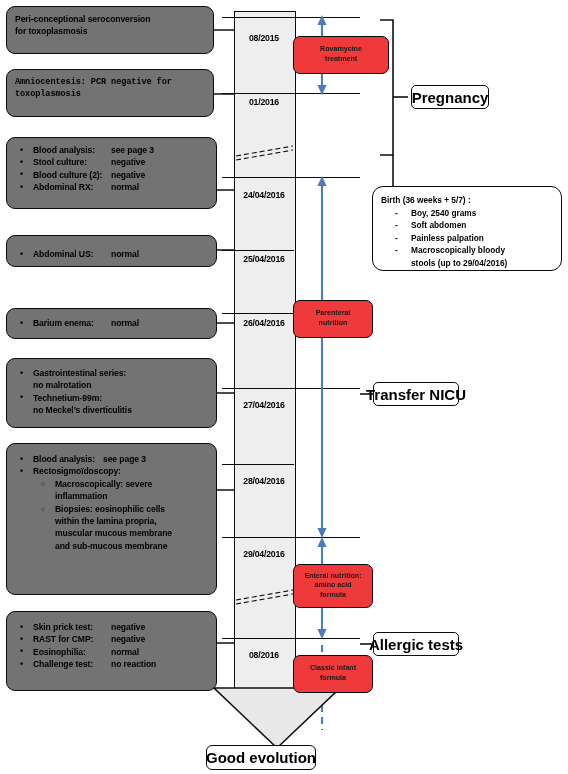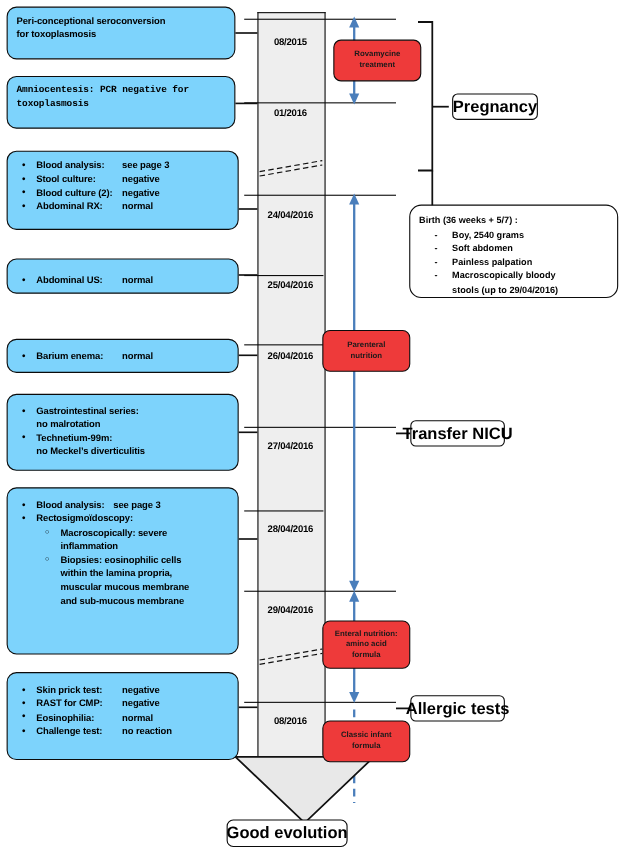--- a/index.html
+++ b/index.html
@@ -4,21 +4,21 @@
 <style>
   html,body{margin:0;padding:0;background:#ffffff;}
   body{width:568px;height:774px;position:relative;overflow:hidden;
        font-family:"Liberation Sans","DejaVu Sans",sans-serif;color:#000;}
 
   #stage{position:absolute;left:0;top:0;width:568px;height:774px;}
 
   
   .rbox{position:absolute;box-sizing:border-box;border:1.6px solid #0b0b0b;
         border-radius:9px;}
-  .green{background:#7dd3fc;}
+  .green{background:#737373;}
   .red{background:#ee3a3a;color:#111;}
   .white{background:#ffffff;}
 
   .gtext{font-size:8.6px;font-weight:bold;line-height:12.4px;
          letter-spacing:-0.1px;padding:6px 8px;}
 
   
   .blt{position:relative;padding-left:18px;display:block;white-space:nowrap;}
   .blt:before{content:"\2022";position:absolute;left:5px;top:-0.5px;font-size:9px;}
   .blt2{position:relative;padding-left:40px;display:block;white-space:nowrap;}
@@ -208,21 +208,21 @@
 
   <div class="rbox green" style="left:6px;top:611px;width:211px;height:80px;">
     <div class="gtext" style="padding-top:9px;">
       <span class="blt"><span>Skin prick test:</span><span class="val">negative</span></span>
       <span class="blt"><span>RAST for CMP:</span><span class="val">negative</span></span>
       <span class="blt"><span>Eosinophilia:</span><span class="val">normal</span></span>
       <span class="blt"><span>Challenge test:</span><span class="val">no reaction</span></span>
     </div>
   </div>
 
-  <div class="rbox red" style="left:303px;top:36px;width:80px;height:38px;border-radius:7px;">
+  <div class="rbox red" style="left:293px;top:36px;width:96px;height:38px;border-radius:7px;">
     <div class="redtext">
       <span>Rovamycine</span>
       <span>treatment</span>
     </div>
   </div>
 
   <div class="rbox red" style="left:293px;top:300px;width:80px;height:38px;border-radius:7px;">
     <div class="redtext">
       <span>Parenteral</span>
       <span>nutrition</span>

